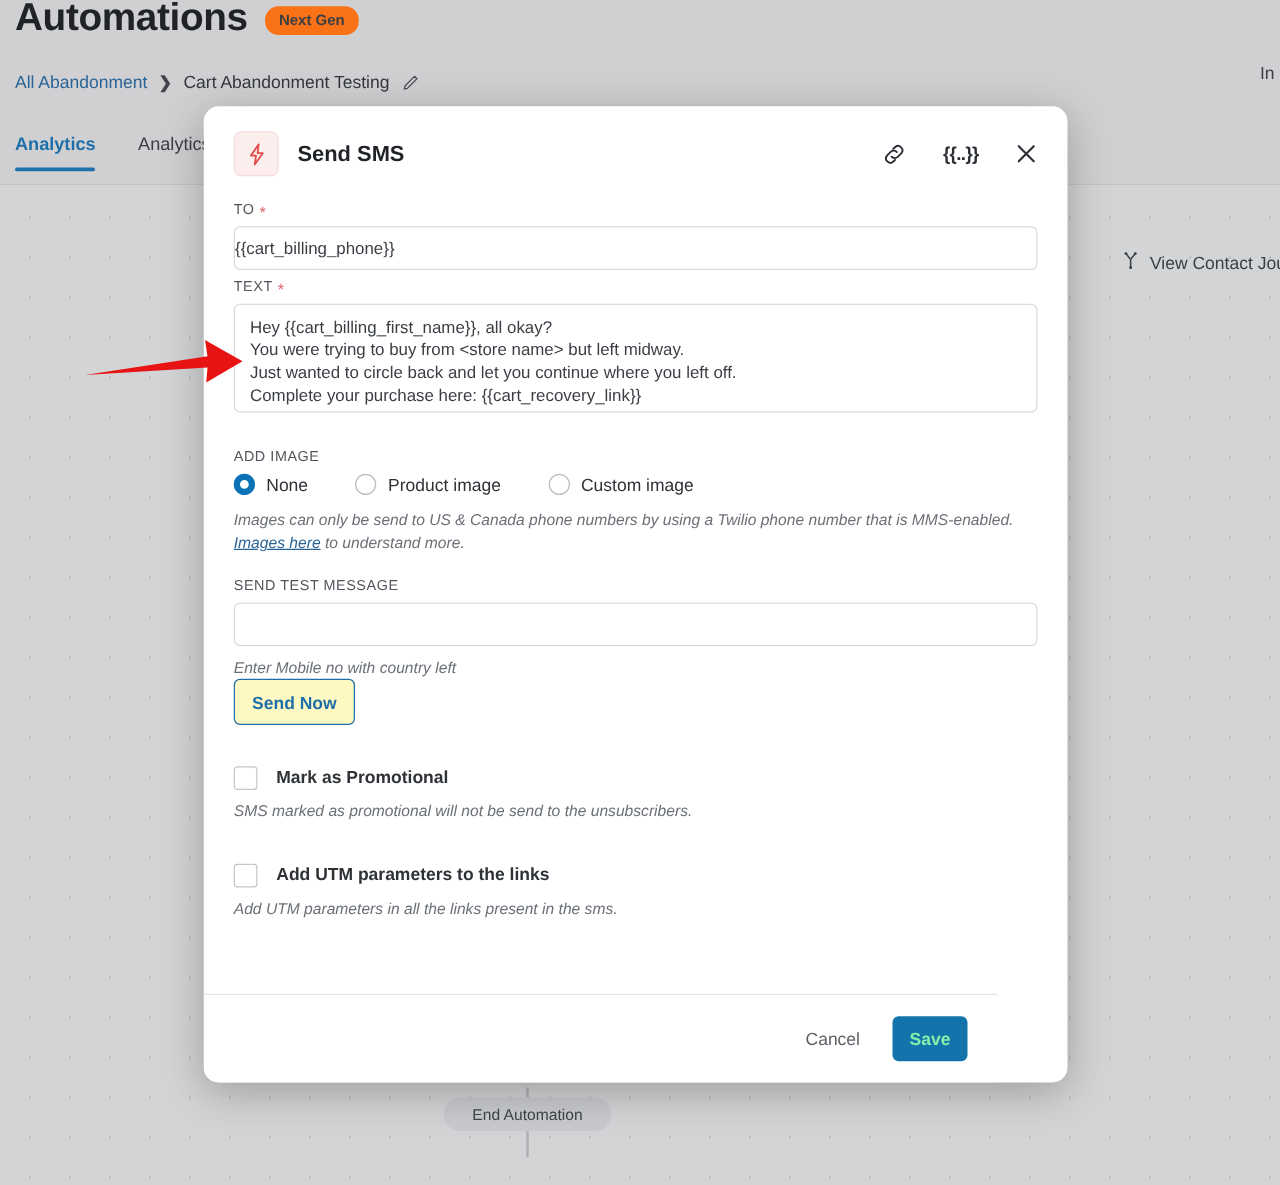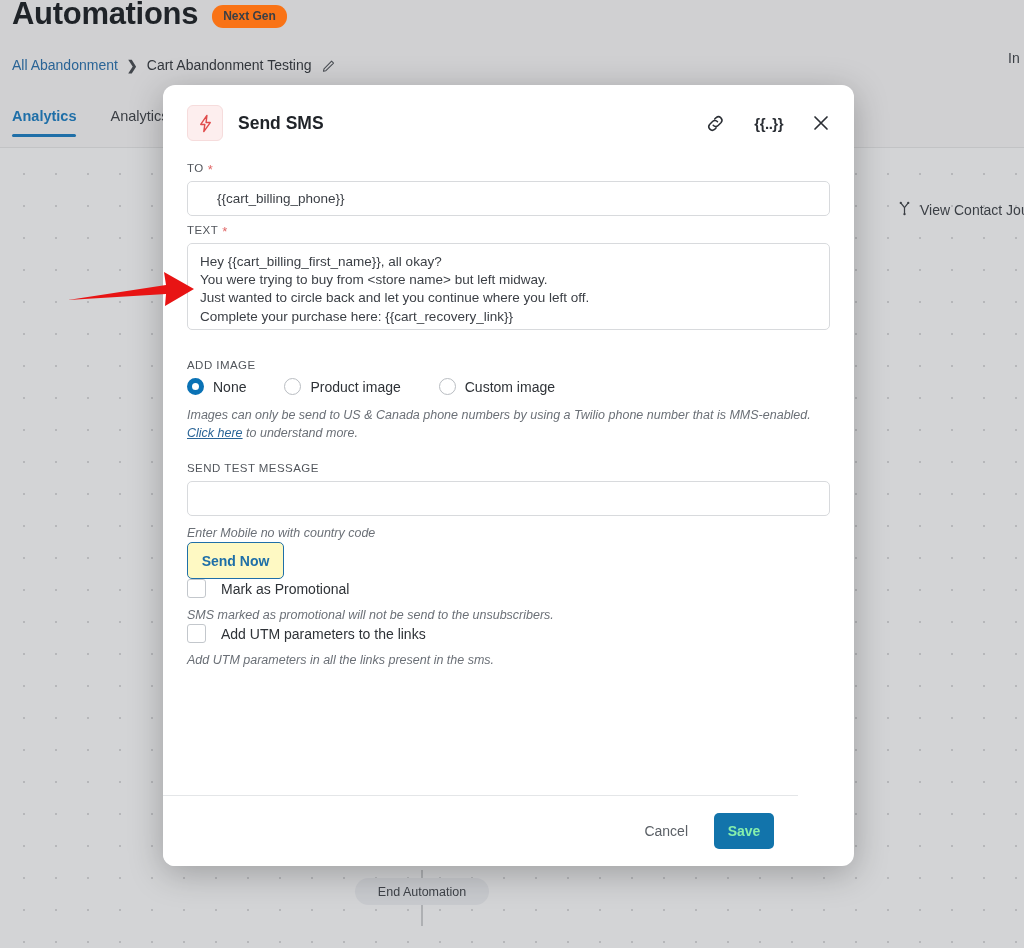--- a/index.html
+++ b/index.html
@@ -237,21 +237,21 @@
     gap: 4px;
   }
   .req { color: #e06666; font-size: 13px; line-height: 1; position: relative; top: 2px; }
 
   .text-input {
     width: 643px;
     height: 35px;
     border: 1px solid #d8dadd;
     border-radius: 5px;
     background: #fff;
-    padding: 0 29px;
+    padding: 0 0;
     font-size: 13.5px;
     color: #3b3f45;
     font-family: "Liberation Sans", sans-serif;
   }
   .text-input::placeholder { color: #9aa0a6; }
 
   .textarea-box {
     width: 643px;
     height: 87px;
     border: 1px solid #d8dadd;
@@ -320,23 +320,24 @@
     background: #fef9c3;
     color: #1f6fa8;
     font-size: 14px;
     font-weight: bold;
     cursor: pointer;
     font-family: "Liberation Sans", sans-serif;
   }
 
   .check-row {
     display: flex;
-    align-items: center;
     gap: 15px;
-    cursor: pointer;
+    margin-top: 33px;
+    cursor: pointer;
+    font-weight: bold;
   }
   .checkbox {
     width: 19px; height: 19px;
     border: 1.4px solid #c3c7cc;
     border-radius: 3px;
     background: #fff;
     flex: none;
   }
   .check-label { font-size: 14px; color: #2e3237; }
 
@@ -498,30 +499,30 @@
             <span class="radio-circle"></span>
             <span class="radio-label">Product image</span>
           </div>
           <div class="radio-item">
             <span class="radio-circle"></span>
             <span class="radio-label">Custom image</span>
           </div>
         </div>
         <div class="helper">
           <span>Images can only be send to US &amp; Canada phone numbers by using a Twilio phone number that is MMS-enabled.</span><br>
-          <span class="helper-link">Click here</span><span> to understand more.</span>
+          <span class="helper-link">Images here</span><span> to understand more.</span>
         </div>
       </div>
 
       <div class="gap-test">
         <div class="field-label">
           <span>SEND TEST MESSAGE</span>
         </div>
         <input class="text-input" type="text" value="" style="">
-        <div class="helper helper-tight">Enter Mobile no with country code</div>
+        <div class="helper helper-tight">Enter Mobile no with country left</div>
         <button class="btn-outline">Send Now</button>
       </div>
 
       <div class="check-row">
         <span class="checkbox"></span>
         <span class="check-label">Mark as Promotional</span>
       </div>
       <div class="helper helper-tight">SMS marked as promotional will not be send to the unsubscribers.</div>
 
       <div class="check-row">

